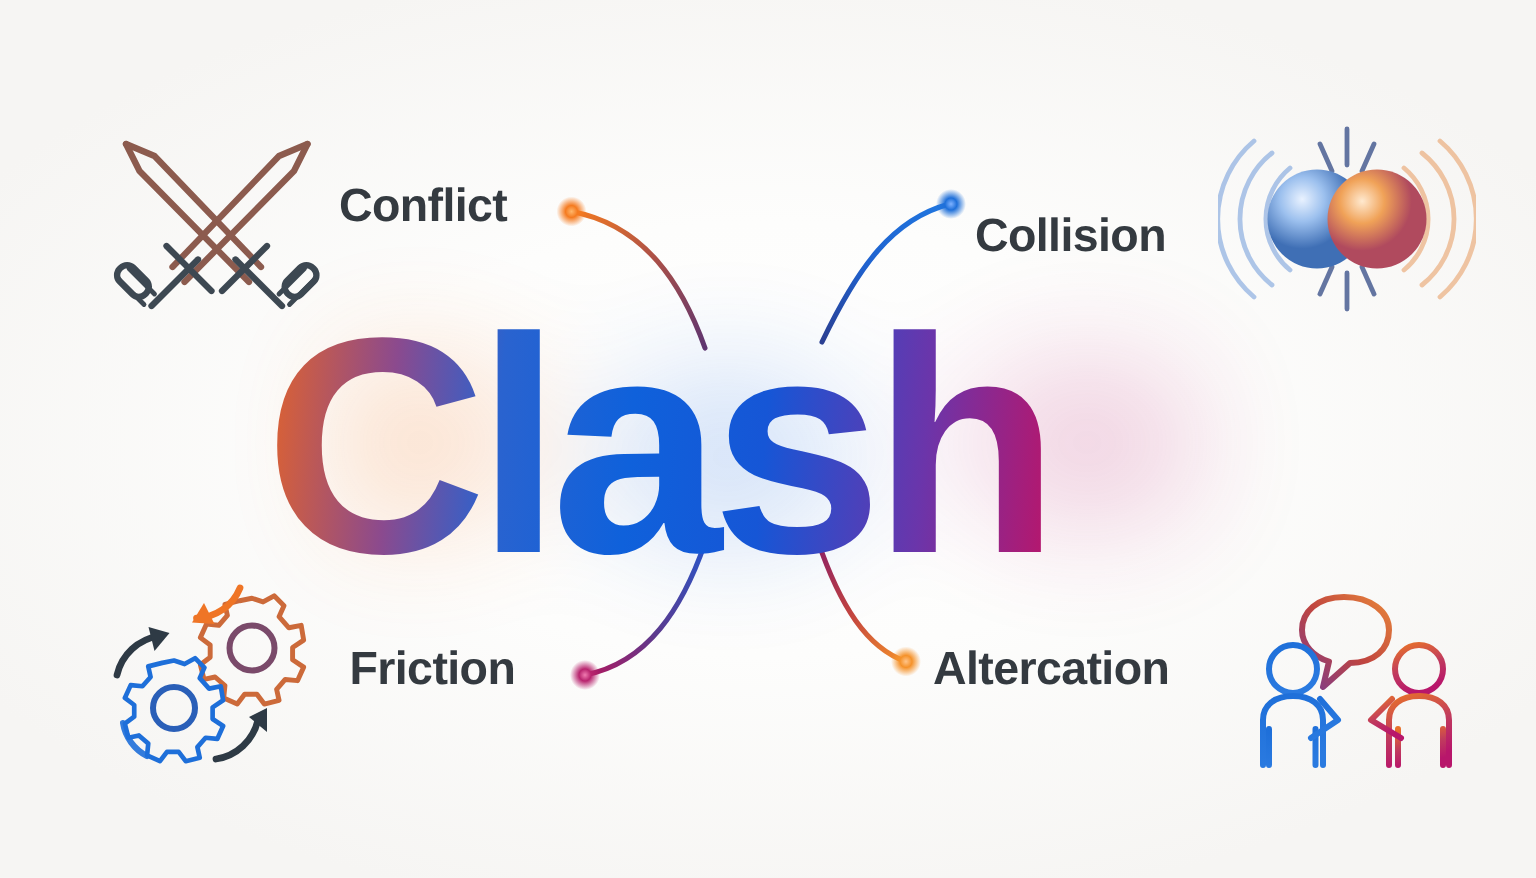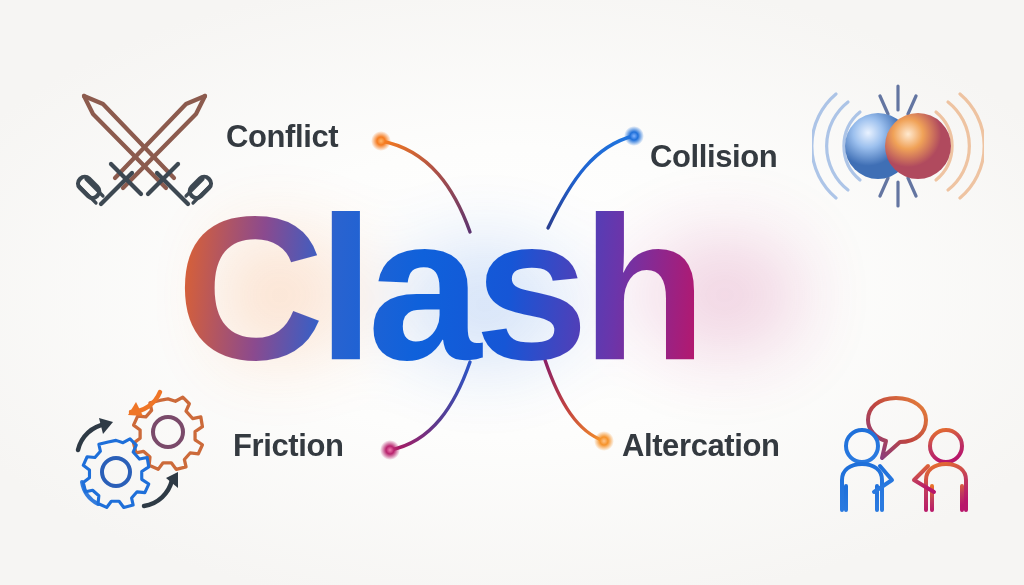--- a/index.html
+++ b/index.html
@@ -11,21 +11,21 @@
   }
   #stage{
     position:relative;
     width:1024px;height:585px;
     background:
       radial-gradient(ellipse 60% 55% at 50% 50%, #ffffff 0%, #fdfdfc 45%, #f6f5f3 100%);
   }
   
   #wordmark{
     position:absolute;
-    left:0; top:188px;
+    left:0; top:198px;
     width:876px;
     text-align:center;
     font-size:205px;
     line-height:200px;
     font-weight:bold;
     letter-spacing:-7px;
     background-image:linear-gradient(95deg,
         #F4731A 0%,
         #F4731A 12%,
         #E3642A 20%,

